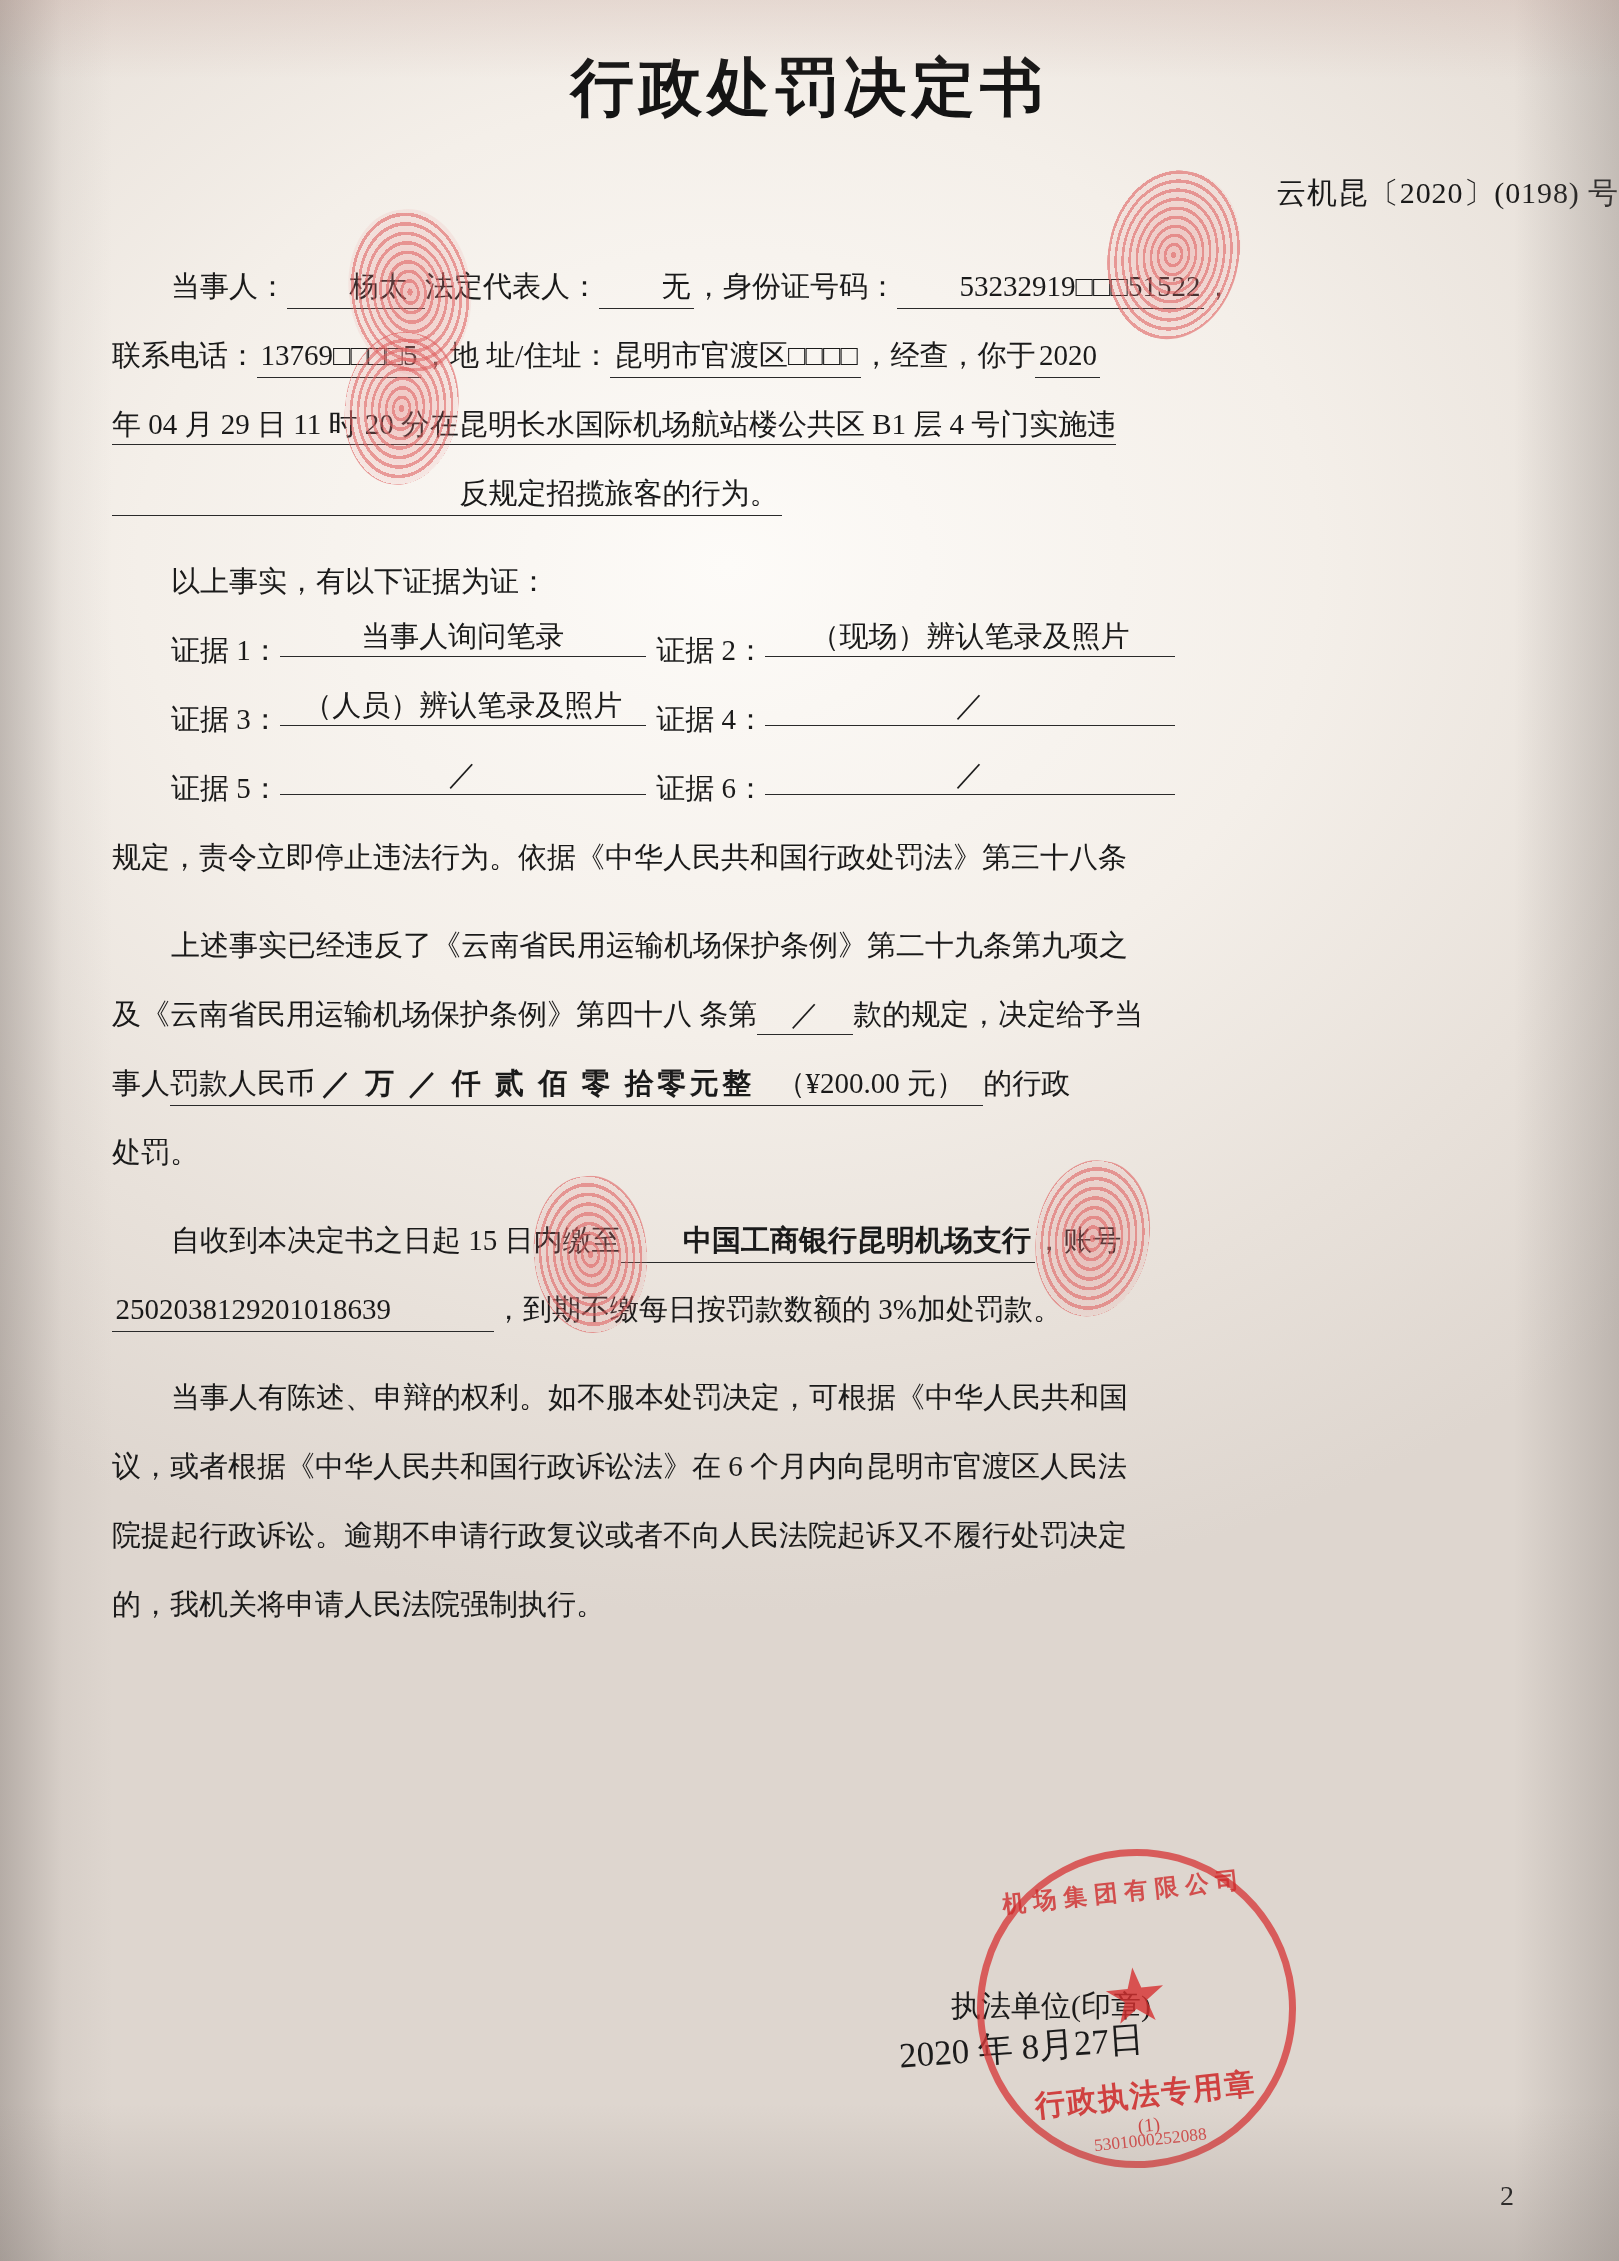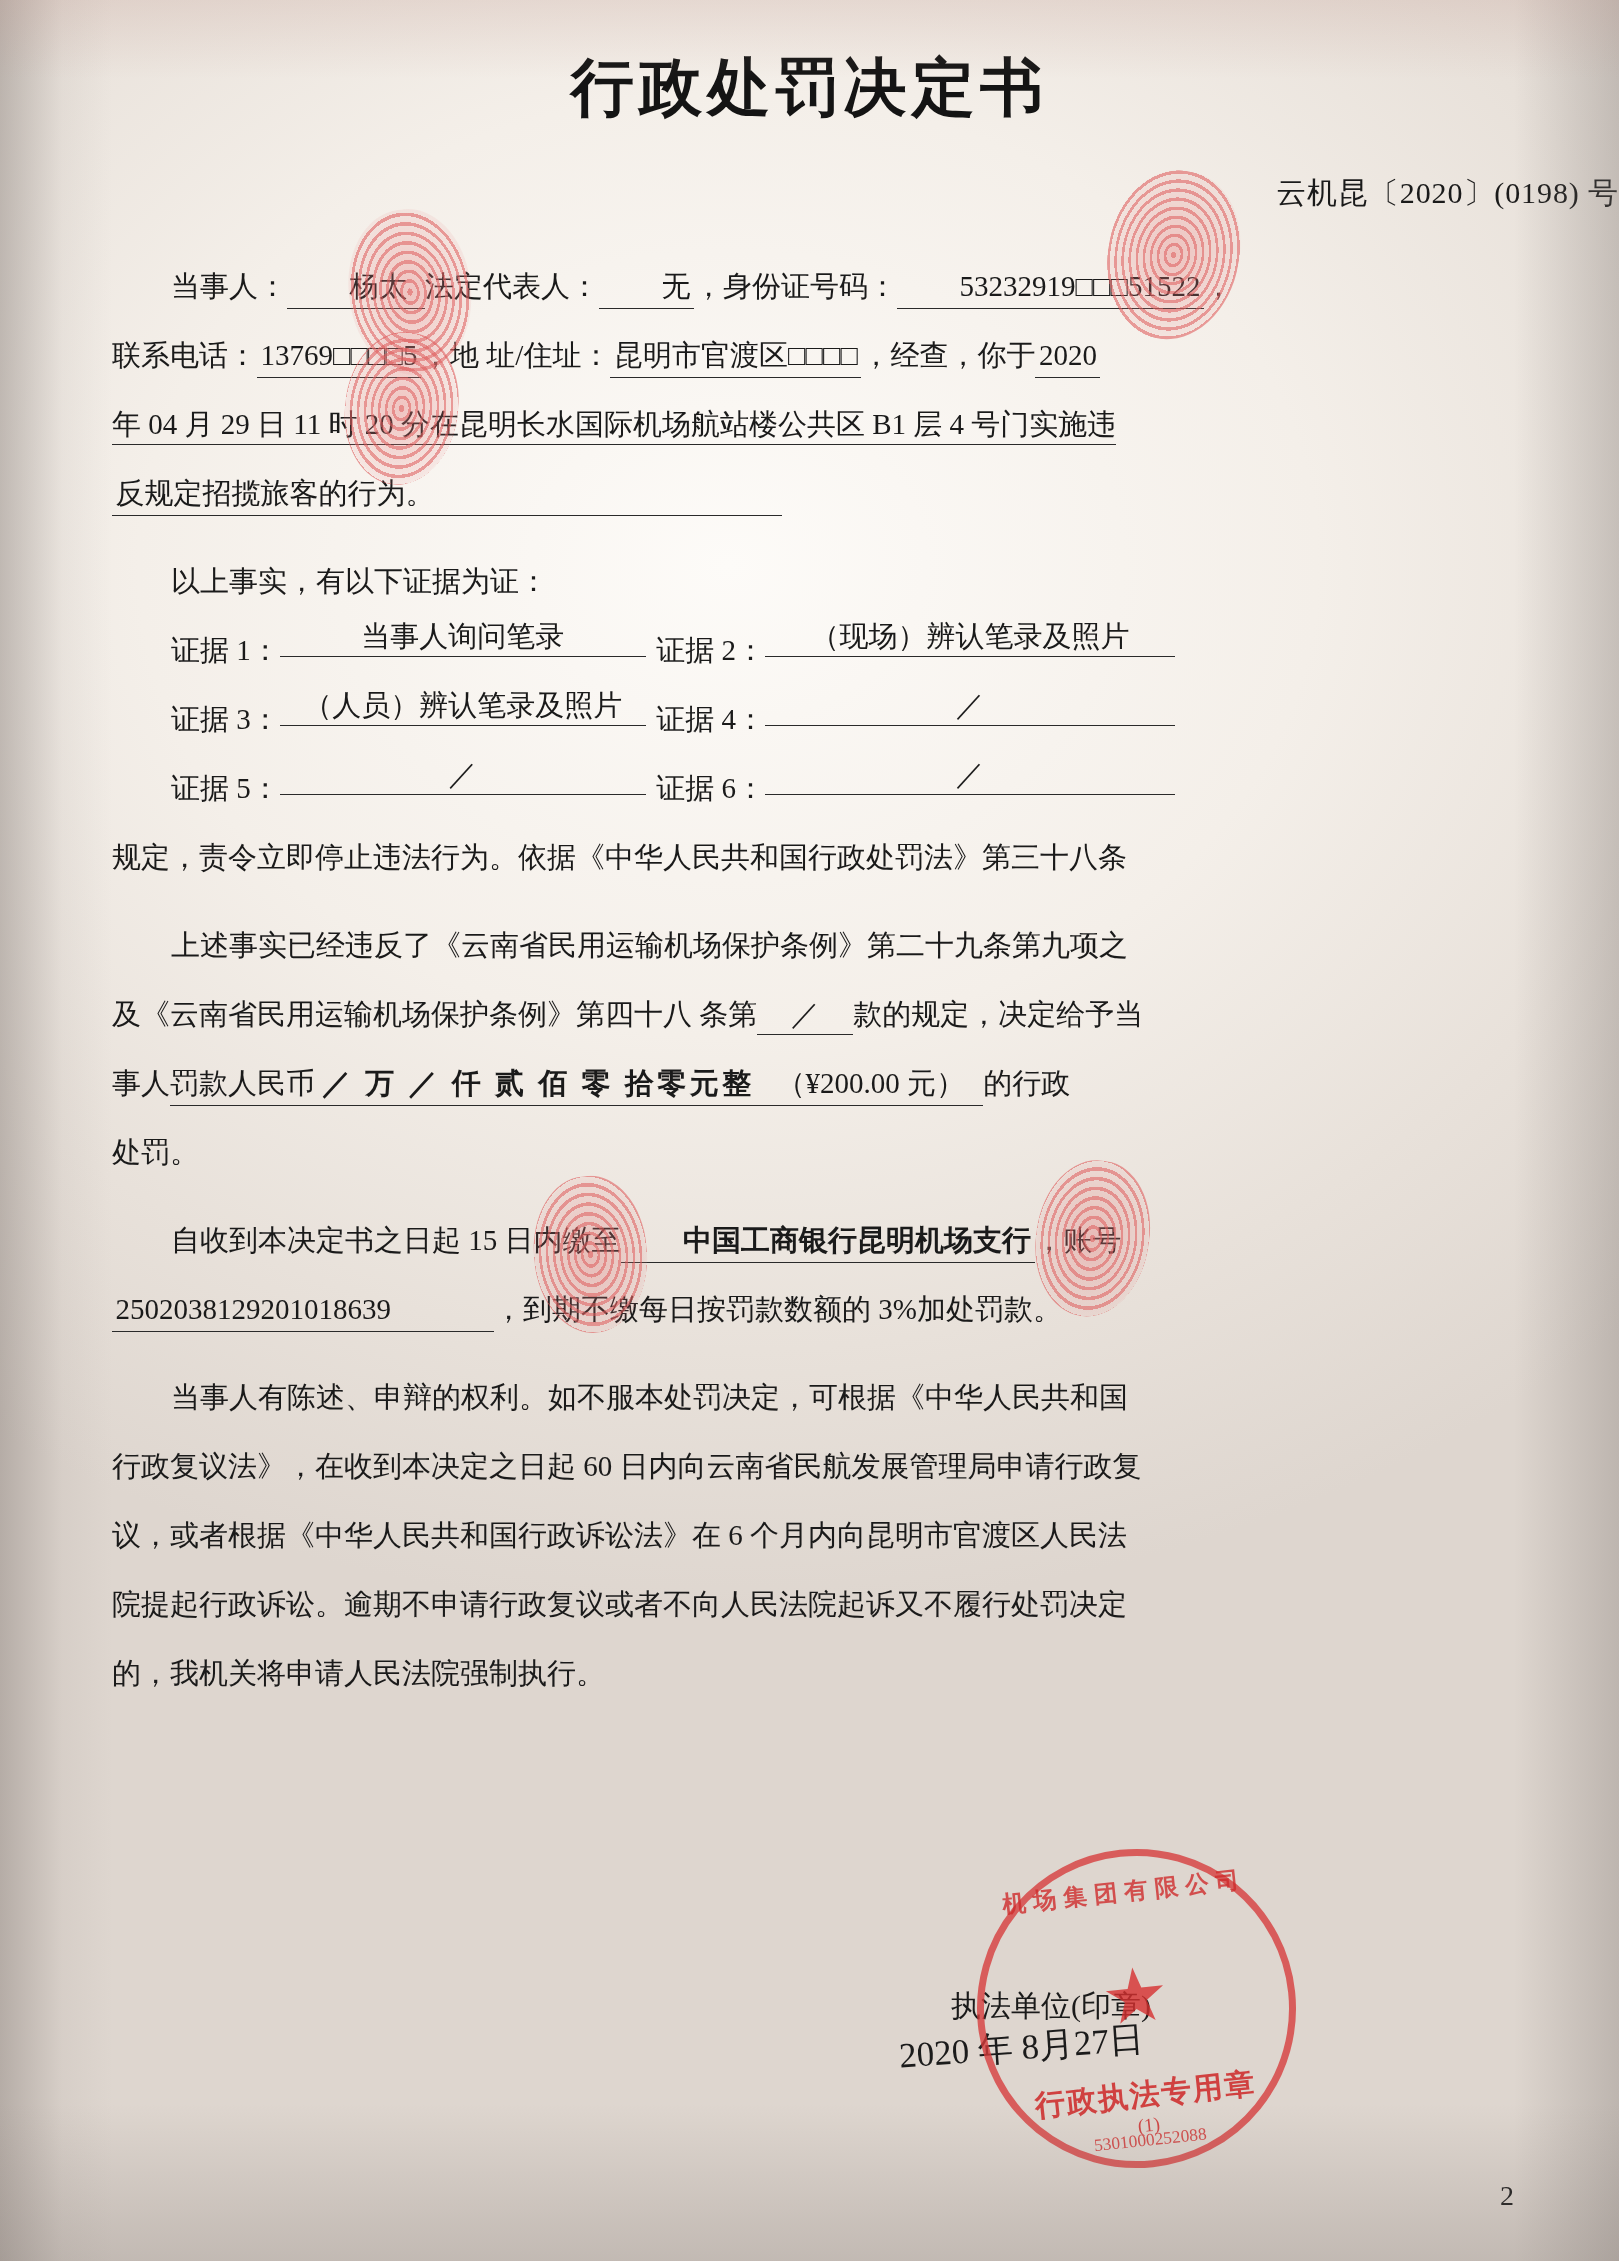--- a/index.html
+++ b/index.html
@@ -227,21 +227,21 @@
 
       <p class="para noindent">
         <span>联系电话：</span><span class="u">13769□□□□5</span><span>，地 址/住址：</span><span class="u">昆明市官渡区□□□□</span><span>，经查，你于</span><span class="u">2020</span>
       </p>
 
       <p class="para noindent">
         <span class="u" style="padding:0">年 04 月 29 日 11 时 20 分在昆明长水国际机场航站楼公共区 B1 层 4 号门实施违</span>
       </p>
 
       <p class="para noindent">
-        <span class="u" style="min-width:663px;text-align:left">反规定招揽旅客的行为。</span>
+        <span class="u" style="min-width:663px;text-align:right">反规定招揽旅客的行为。</span>
       </p>
 
       <p class="para" style="margin-top:19px">以上事实，有以下证据为证：</p>
 
       <div class="evi-row">
         <span class="evi-label">证据 1：</span>
         <span class="evi-val" style="width:366px">当事人询问笔录</span>
         <span class="evi-label">证据 2：</span>
         <span class="evi-val" style="width:410px">（现场）辨认笔录及照片</span>
       </div>
@@ -276,21 +276,20 @@
 
       <p class="para" style="margin-top:19px">
         <span>自收到本决定书之日起 15 日内缴至</span><span class="u" style="font-weight:bold">中国工商银行昆明机场支行</span><span>，账号</span>
       </p>
 
       <p class="para noindent">
         <span class="u" style="min-width:375px;text-align:left">2502038129201018639</span><span>，到期不缴每日按罚款数额的 3%加处罚款。</span>
       </p>
 
       <p class="para" style="margin-top:19px">当事人有陈述、申辩的权利。如不服本处罚决定，可根据《中华人民共和国</p>
-      <p class="para noindent">行政复议法》，在收到本决定之日起 60 日内向云南省民航发展管理局申请行政复</p>
       <p class="para noindent">议，或者根据《中华人民共和国行政诉讼法》在 6 个月内向昆明市官渡区人民法</p>
       <p class="para noindent">院提起行政诉讼。逾期不申请行政复议或者不向人民法院起诉又不履行处罚决定</p>
       <p class="para noindent">的，我机关将申请人民法院强制执行。</p>
     </div>
 
     <div class="sign-area">执法单位(印章)</div>
 
     <div class="sign-date">2020 年 8月27日</div>
 
     <div class="seal">

